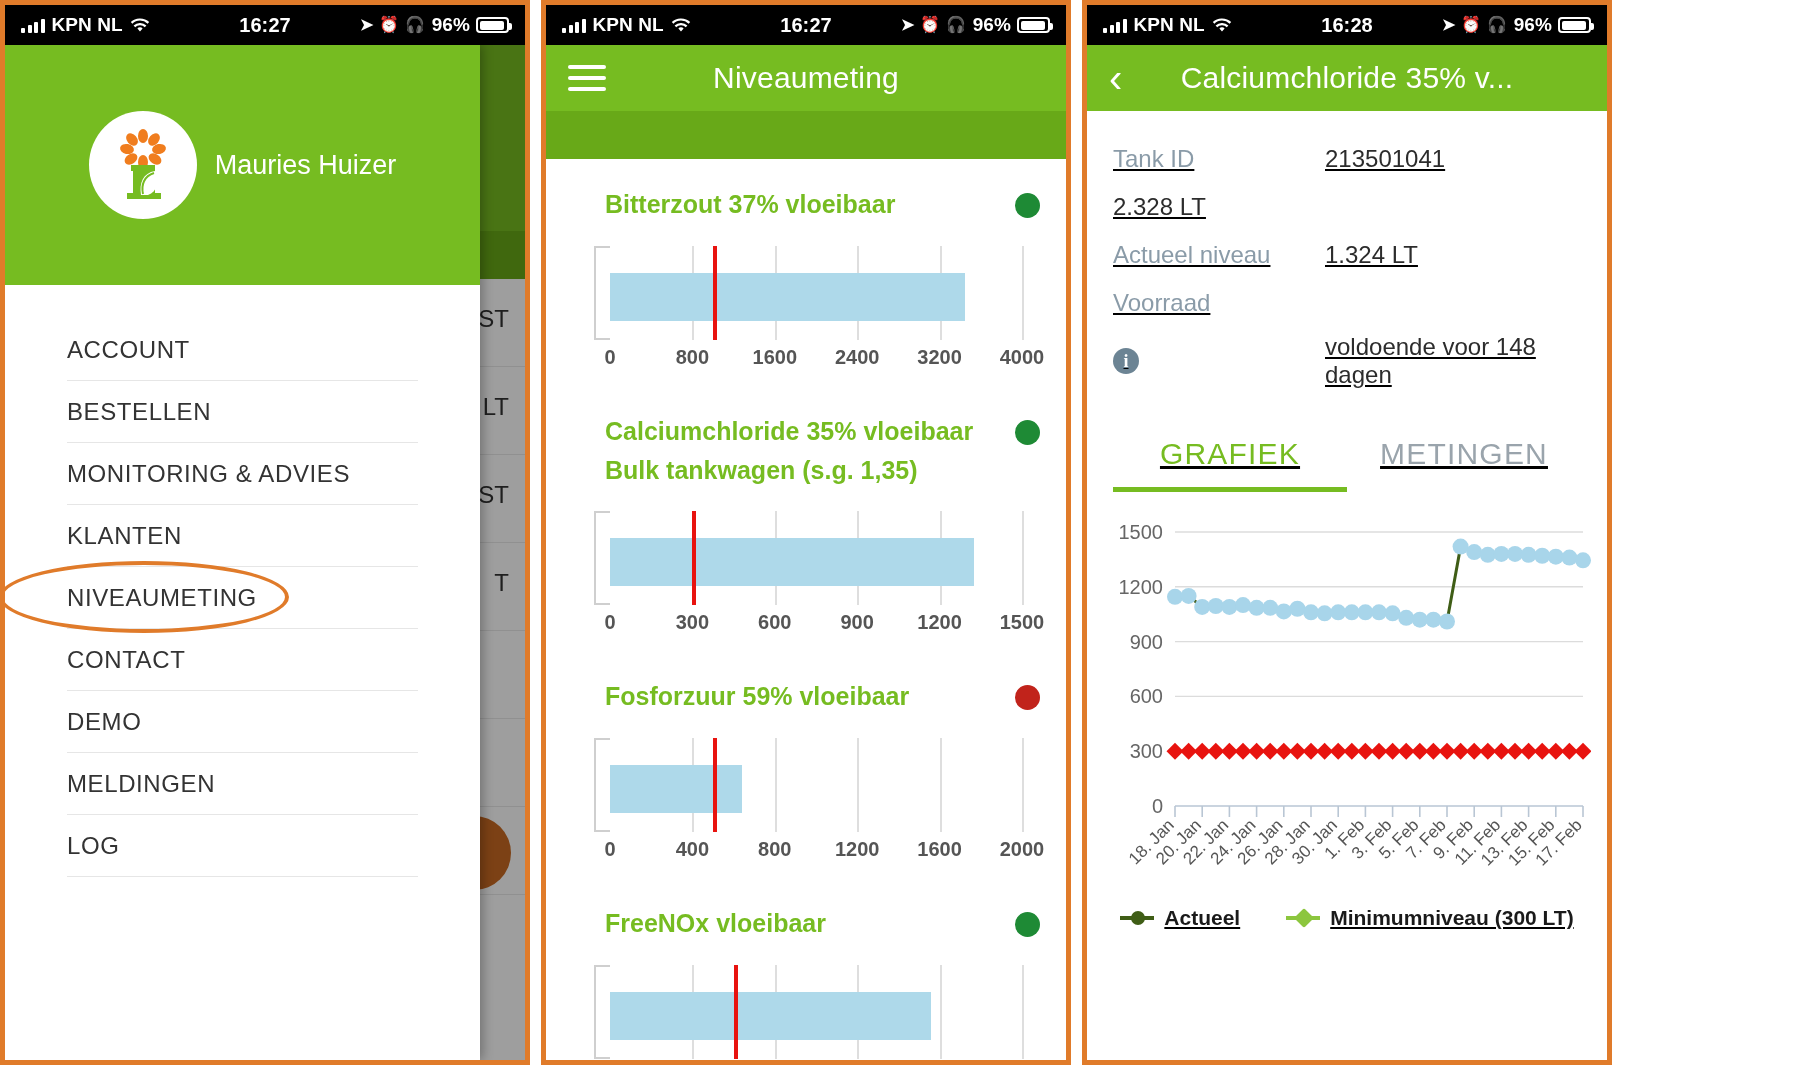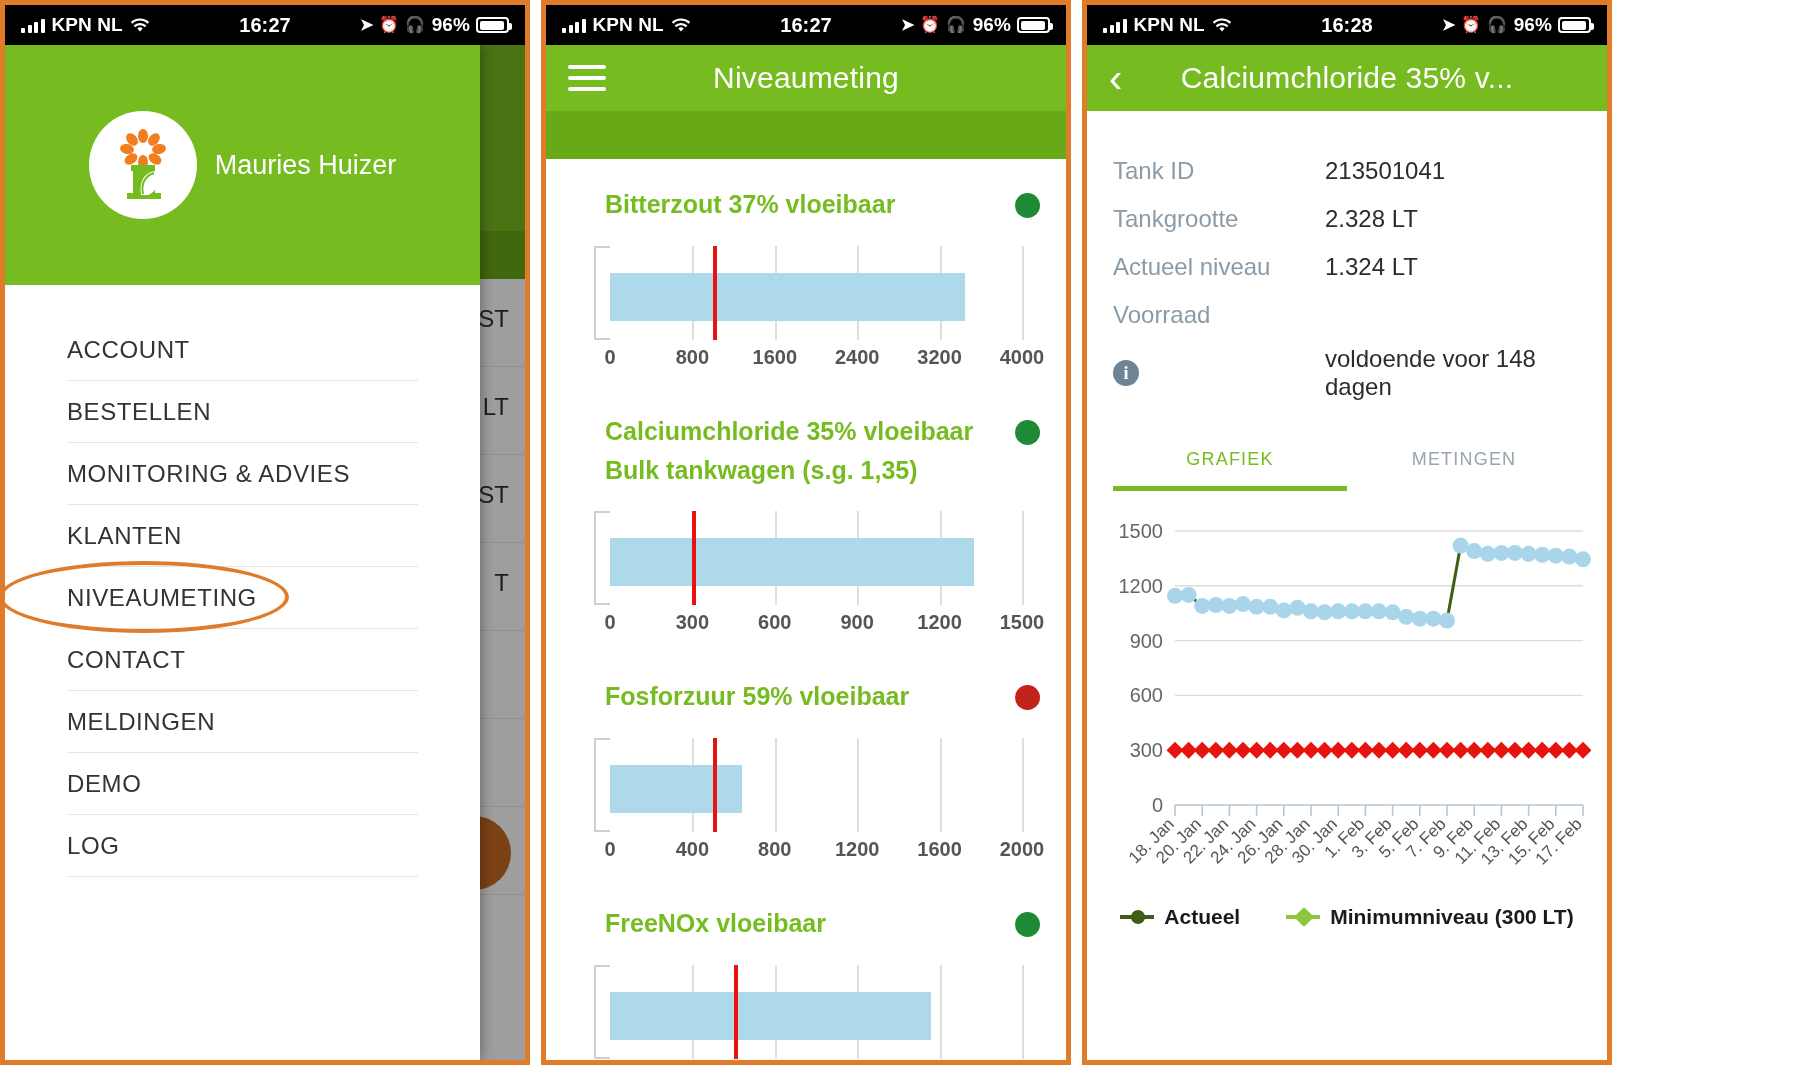--- a/index.html
+++ b/index.html
@@ -104,33 +104,33 @@
     border-left:2px solid #cfcfcf; border-top:2px solid #cfcfcf; border-bottom:2px solid #cfcfcf;
   }
   .gauge-track { position:absolute; left:38px; right: 18px; top:6px; bottom:6px; }
   .gtick { position:absolute; top:0; bottom:0; width:2px; background:#dedede; }
   .gbar { position:absolute; top: 27px; height: 48px; left:0; background:#aed9ea; }
   .gmark { position:absolute; top:0; bottom:0; width:4px; background:#e8130f; }
   .gaxis { position:relative; height: 34px; margin-left: 38px; margin-right: 18px; }
   .gaxis span { position:absolute; transform: translateX(-50%); font-size: 20px; font-weight: bold; color:#555; top:0; }
 
   
-  .detail { height: calc(100% - 40px - 66px); background:#fff; padding: 36px 26px 0 26px; }
+  .detail { height: calc(100% - 40px - 66px); background:#fff; padding: 24px 26px 0 26px; text-decoration: underline; }
   .kv { display:flex; font-size: 24px; line-height: 2.0; }
   .kv .k { color:#8a9ba8; width: 212px; flex:0 0 auto; }
   .kv .v { color:#2c2c2c; }
   .info-row { display:flex; align-items:center; font-size:24px; margin-top: 6px; }
   .info-icon {
     width:26px; height:26px; border-radius:50%; background:#6c8494; color:#fff;
     font-size:18px; font-weight:bold; display:flex; align-items:center; justify-content:center;
     font-family:"Liberation Serif", serif; flex:0 0 auto;
   }
   .info-text { margin-left: 186px; color:#2c2c2c; }
   .tabs { display:flex; margin-top: 34px; }
-  .tab { flex:1; text-align:center; font-size: 18px; letter-spacing:1.2px; padding: 14px 0 16px 0;
+  .tab { flex:1; text-align:center; font-size: 30px; letter-spacing:1.2px; padding: 14px 0 16px 0;
          color:#9aa4ac; border-bottom: 5px solid transparent; cursor:pointer; }
   .tab.active { color:#76bc21; border-bottom-color:#76bc21; }
   .chartbox { position: relative; margin-top: 26px; height: 380px; }
   .legend { display:flex; justify-content:center; gap: 46px; margin-top: 8px; font-size: 21px; font-weight:bold; color:#1a1a1a; }
   .legend-item { display:flex; align-items:center; gap: 10px; }
   .lg-line { width: 34px; height: 4px; position:relative; }
   .lg-line::after { content:""; position:absolute; left:11px; top:-5px; width:14px; height:14px; border-radius:50%; }
   .lg-1 { background:#3f5d16; } .lg-1::after { background:#3f5d16; }
   .lg-2 { background:#8cc63e; } .lg-2::after { background:#8cc63e; transform: rotate(45deg); border-radius:2px; }
 </style>
@@ -209,22 +209,22 @@
           </div>
           <div class="drawer-user">Mauries Huizer</div>
         </div>
         <div class="menu">
           <div class="menu-item">ACCOUNT</div>
           <div class="menu-item">BESTELLEN</div>
           <div class="menu-item">MONITORING &amp; ADVIES</div>
           <div class="menu-item">KLANTEN</div>
           <div class="menu-item">NIVEAUMETING</div>
           <div class="menu-item">CONTACT</div>
+          <div class="menu-item">DEMO</div>
           <div class="menu-item">MELDINGEN</div>
-          <div class="menu-item">DEMO</div>
           <div class="menu-item">LOG</div>
         </div>
         <div class="highlight-ring" style="top:516px"></div>
       </div>
     </div>
   </div>
 
   <div class="phone phone-2">
     <div class="statusbar">
       <span class="sb-left">
@@ -393,21 +393,20 @@
       <div class="appbar-title">Calciumchloride 35% v...</div>
       <div style="width:38px"></div>
     </div>
 
     <div class="detail">
       <div class="kv">
         <span class="k">Tank ID</span>
         <span class="v">213501041</span>
       </div>
       <div class="kv">
-        <span class="k">Tankgrootte</span>
         <span class="v">2.328 LT</span>
       </div>
       <div class="kv">
         <span class="k">Actueel niveau</span>
         <span class="v">1.324 LT</span>
       </div>
       <div class="kv">
         <span class="k">Voorraad</span>
         <span class="v"></span>
       </div>

